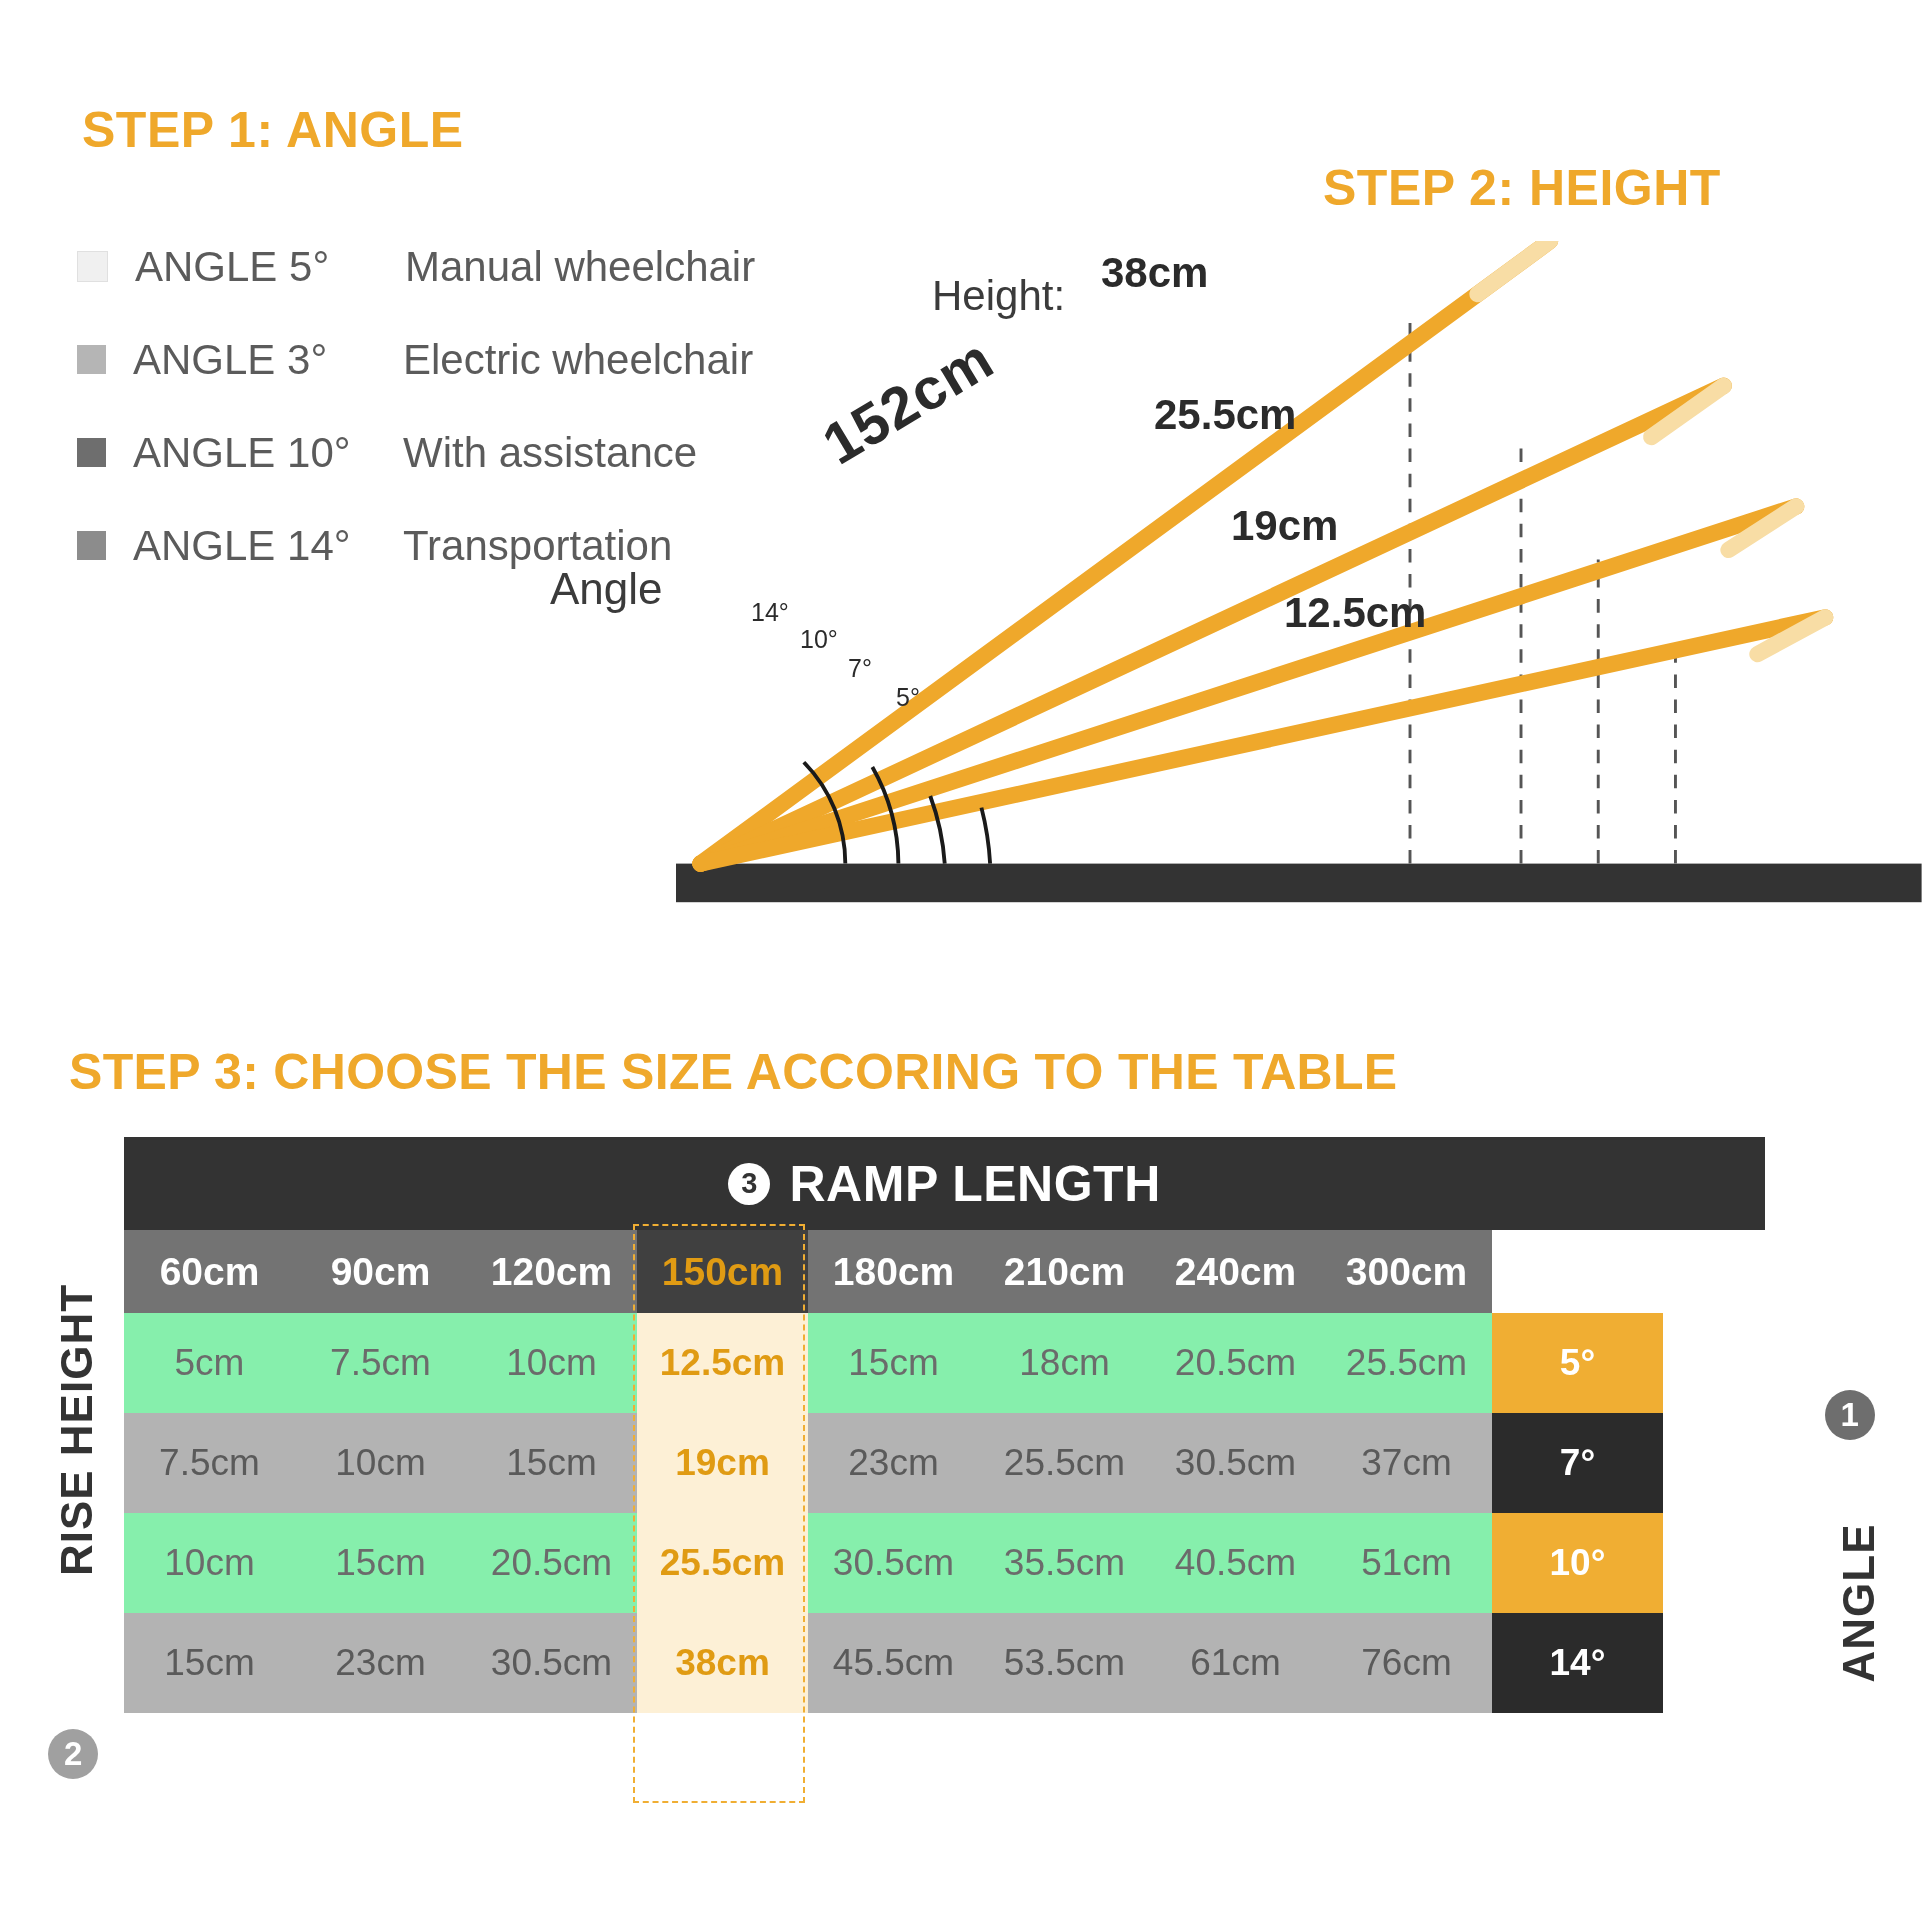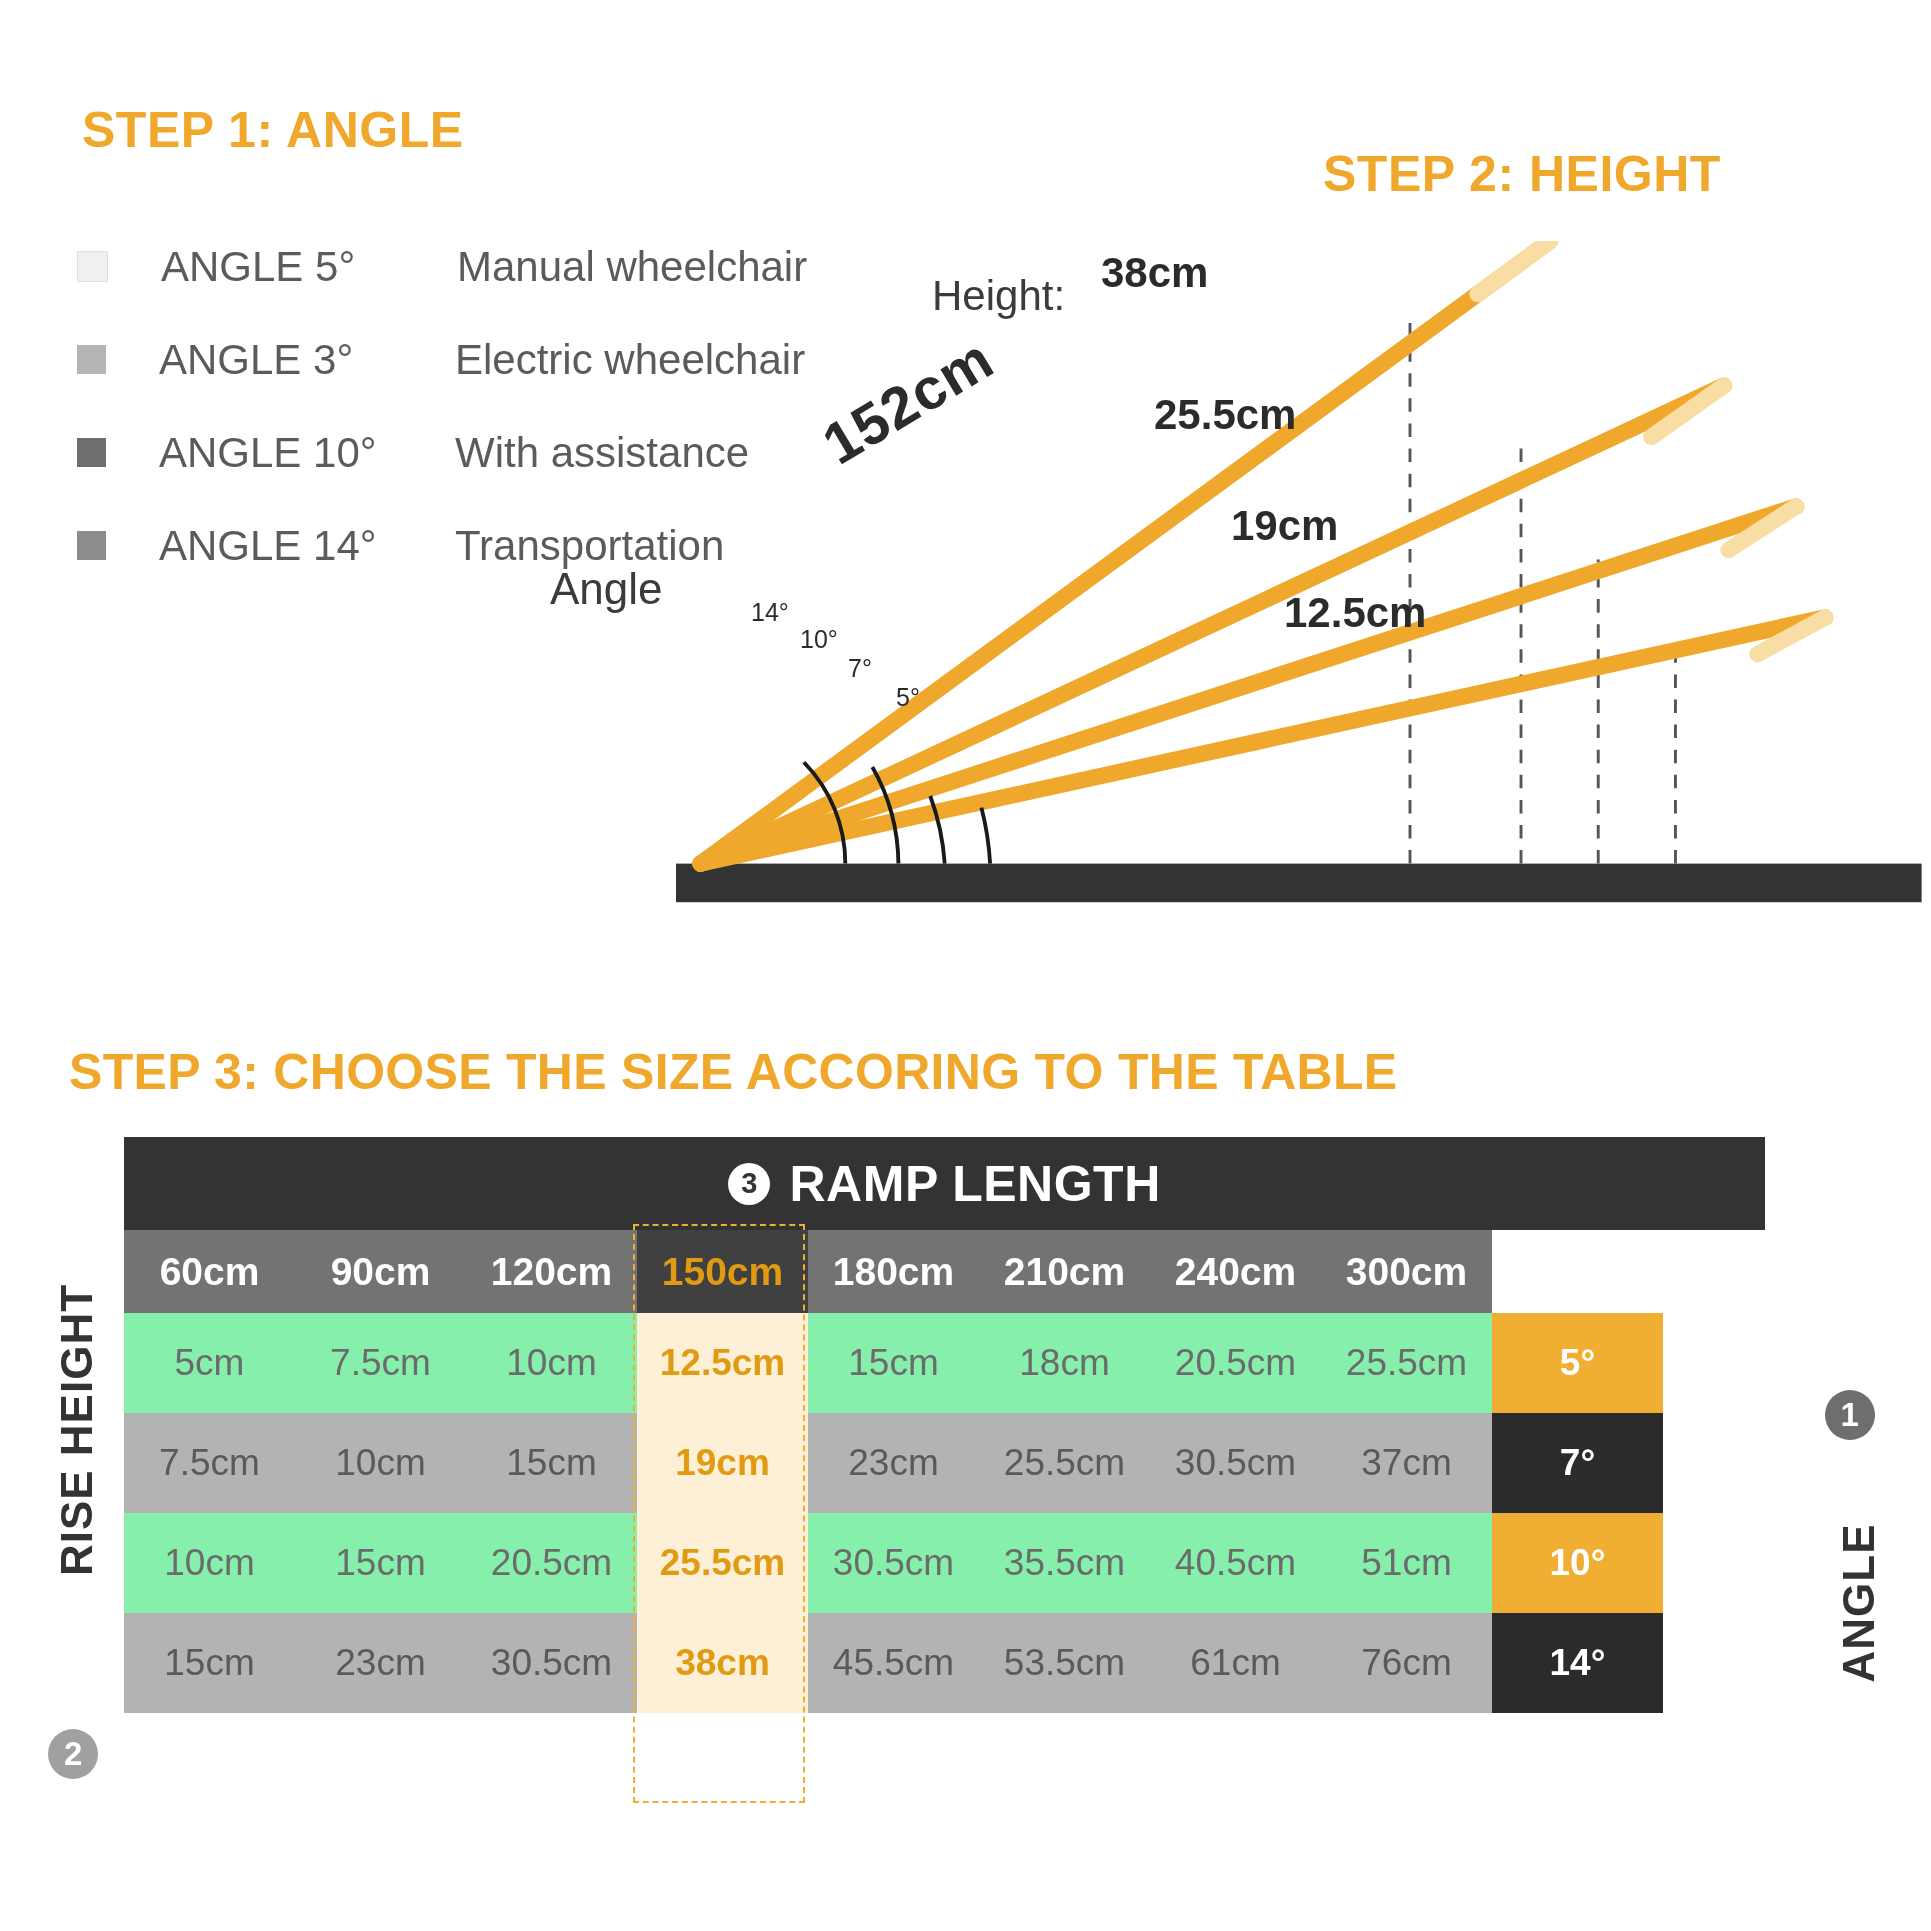--- a/index.html
+++ b/index.html
@@ -34,21 +34,20 @@
   .legend {
     position: absolute;
     left: 77px;
     top: 220px;
     width: 869px;
   }
   .legend-row {
     display: flex;
     align-items: center;
     height: 93px;
-    gap: 26px;
   }
   .legend-swatch {
     width: 29px;
     height: 29px;
     flex: 0 0 29px;
     margin-right: 27px;
   }
   .legend-angle {
     font-size: 42px;
     color: #5b5b5b;
@@ -57,21 +56,21 @@
   }
   .legend-use {
     font-size: 42px;
     color: #5b5b5b;
   }
 
   
   .step2-title {
     position: absolute;
     left: 1323px;
-    top: 145px;
+    top: 159px;
     font-size: 50px;
     font-weight: bold;
     color: #efa82b;
     letter-spacing: 0.5px;
   }
   .diagram {
     position: absolute;
     left: 676px;
     top: 241px;
     width: 1246px;

